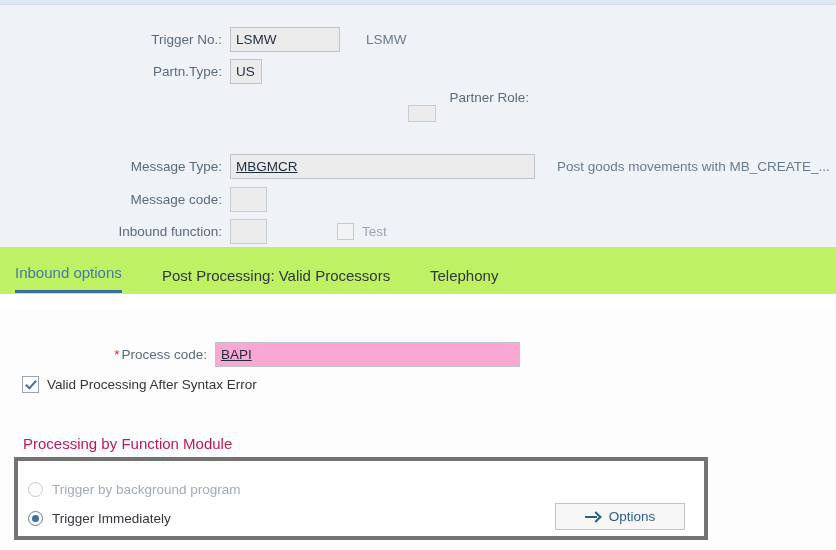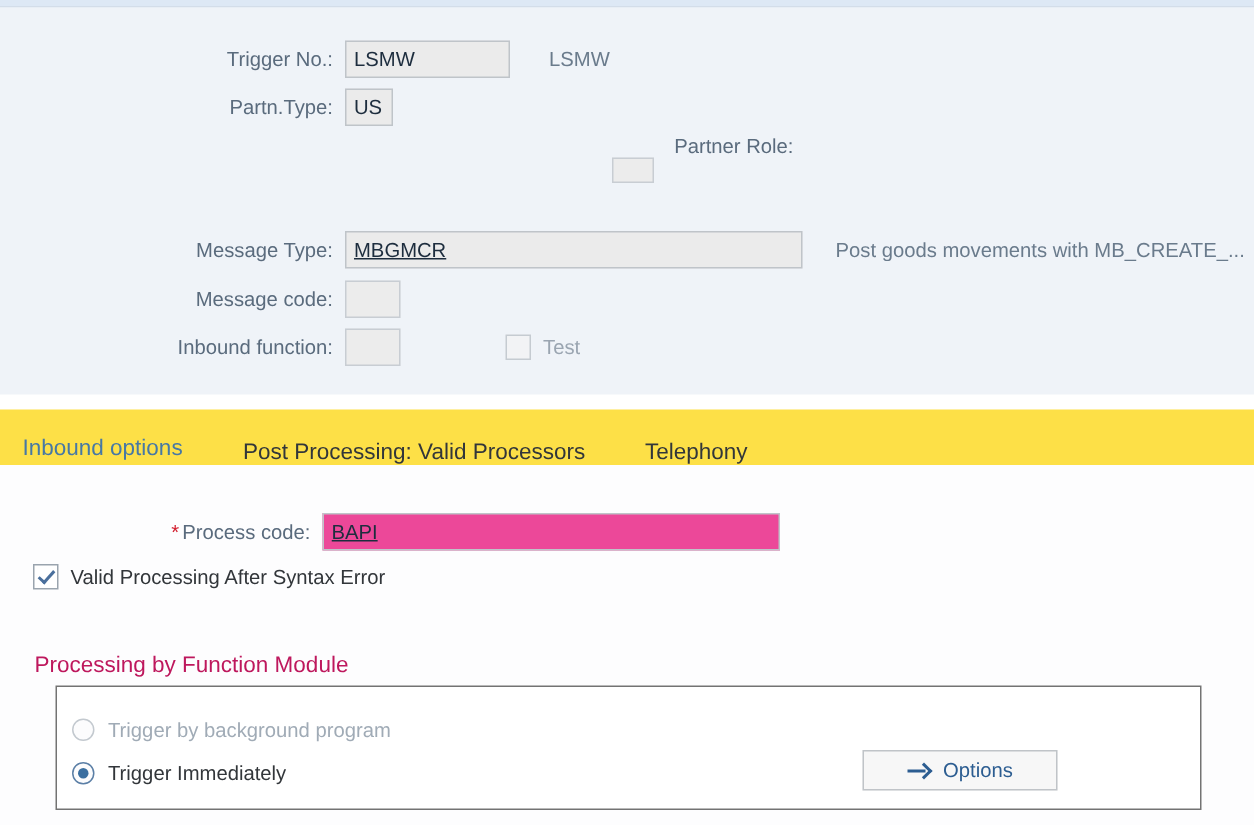--- a/index.html
+++ b/index.html
@@ -61,21 +61,21 @@
     color: #1d2d3e;
     background: #ebebeb;
     border: 1px solid #bfc4c9;
     outline: none;
   }
   .inp.ro-blank {
     background: #ececec;
     border: 1px solid #c8cdd3;
   }
   .inp.white {
-    background: #ec4899;
+    background: #f9a8d4;
     border: 1px solid #bfc4c9;
   }
   .inp.hotspot {
     color: #1d2d3e;
     text-decoration: underline;
     font-family: "Liberation Sans", sans-serif;
   }
 
   .desc-text {
     font-size: 13.5px;
@@ -111,24 +111,24 @@
     font-size: 13.5px;
     margin-left: 8px;
     vertical-align: middle;
   }
   .cb-label.disabled { color: #9aa5b1; }
   .cb-label.enabled  { color: #32363a; }
 
   
   .tabbar {
     position: absolute;
-    top: 273px; left: 0;
+    top: 247px; left: 0;
     width: 836px;
     height: 46px;
-    background: #fde047;
+    background: #bef264;
     border-bottom: 1px solid #ccd8e8;
   }
   .tab {
     position: absolute;
     bottom: 0;
     font-size: 15px;
     padding-bottom: 9px;
     white-space: nowrap;
     cursor: pointer;
   }
@@ -157,26 +157,26 @@
   .group-title {
     position: absolute;
     left: 23px;
     top: 435px;
     font-size: 15px;
     color: #be185d;
     white-space: nowrap;
   }
   .group-box {
     position: absolute;
-    left: 37px;
+    left: 14px;
     top: 457px;
-    width: 764px;
+    width: 694px;
     height: 83px;
     box-sizing: border-box;
-    border: 1px solid #737373;
+    border: 4px solid #737373;
     background: #ffffff;
   }
 
   .radio-row {
     position: absolute;
     display: flex;
     align-items: center;
     height: 22px;
   }
   .rb {

